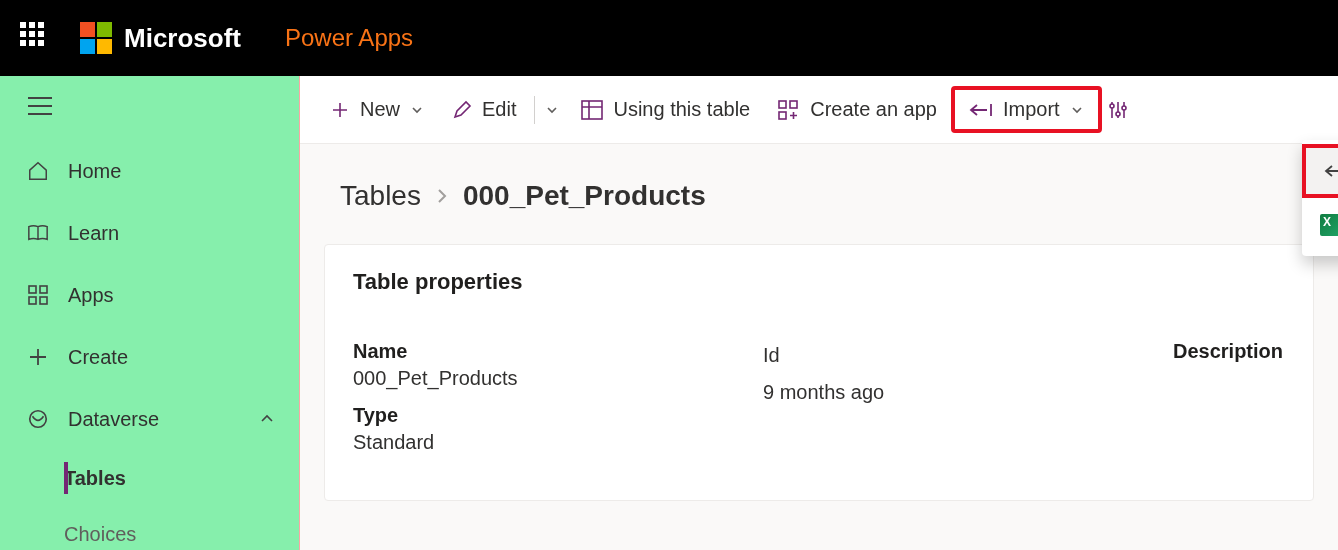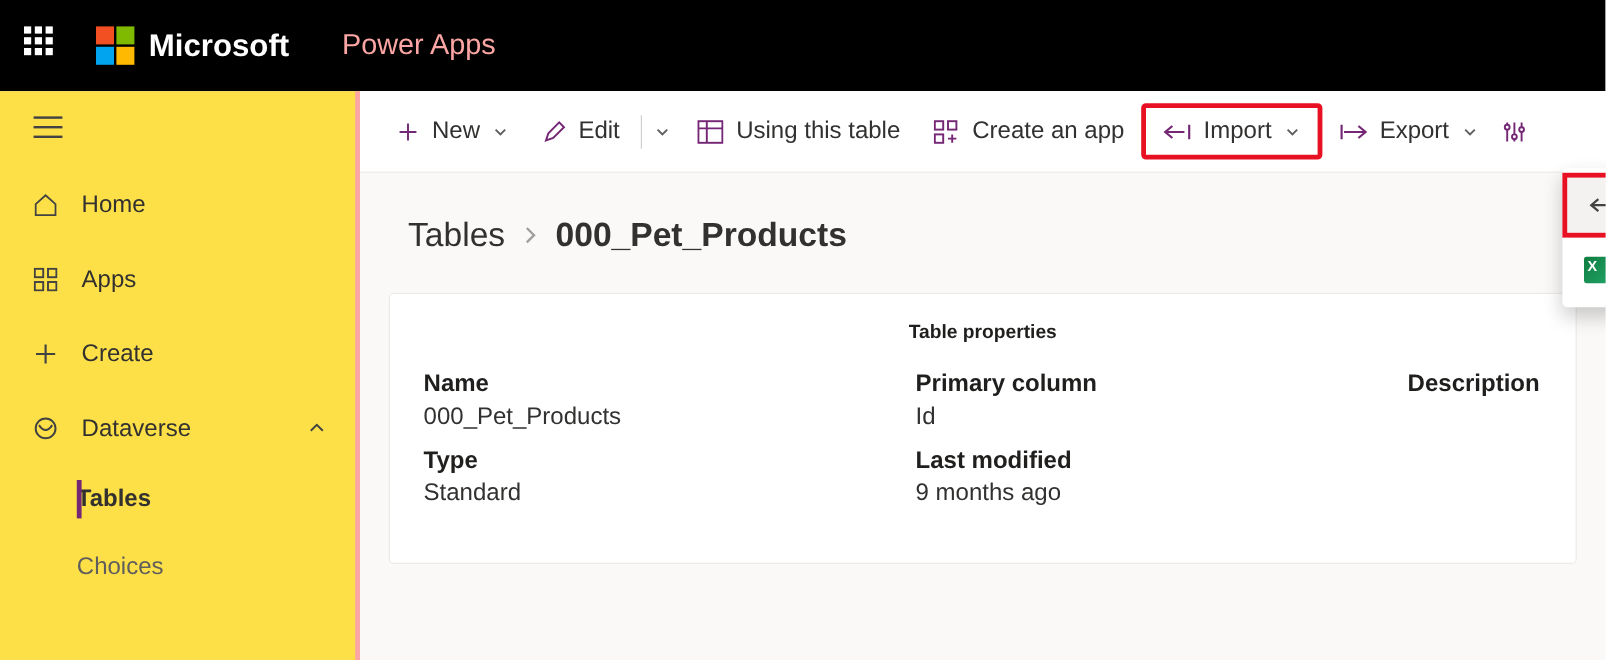--- a/index.html
+++ b/index.html
@@ -9,26 +9,26 @@
   .topbar { height: 76px; background: #000; display: flex; align-items: center; padding: 0 20px; }
   .waffle { width: 32px; height: 32px; display: grid; grid-template-columns: repeat(3,6px); grid-template-rows: repeat(3,6px); gap: 3px; margin-right: 28px; }
   .waffle span { background: #fff; }
   .mslogo { display: flex; align-items: center; margin-right: 44px; justify-content: center; }
   .mslogo-sq { width: 32px; height: 32px; display: grid; grid-template-columns: 1fr 1fr; grid-template-rows: 1fr 1fr; gap: 2px; margin-right: 12px; }
   .mslogo-sq span:nth-child(1){background:#f25022;}
   .mslogo-sq span:nth-child(2){background:#7fba00;}
   .mslogo-sq span:nth-child(3){background:#00a4ef;}
   .mslogo-sq span:nth-child(4){background:#ffb900;}
   .mslogo-text { color:#fff; font-size:26px; font-weight:600; }
-  .appname { color:#fca5a5; font-size:24px; font-weight:500; }
+  .appname { color:#f97316; font-size:24px; font-weight:500; }
   
   .main { display:flex; height: calc(550px - 76px); }
   
   
-  .sidebar { width: 300px; border-right: 4px solid #fca5a5; background: #fde047; }
+  .sidebar { width: 300px; border-right: 1px solid #fca5a5; background: #86efac; }
   .hamburger-row { height:44px; display:flex; align-items:center; padding: 0 28px; margin-top:8px; }
   .hamburger { width:24px; height:18px; display:flex; flex-direction:column; justify-content:space-between; }
   .hamburger span { height:2px; background:#424242; }
   .nav { margin-top: 12px; }
   .nav-item { height: 62px; display:flex; align-items:center; padding: 0 24px; font-size:20px; color:#323130; cursor:pointer; position:relative; }
   .nav-item .icon { width:28px; height:24px; margin-right:16px; display:flex; align-items:center; justify-content:center; color:#424242; }
   .nav-item .chev { margin-left:auto; }
   .nav-sub { padding-left: 64px; }
   .nav-sub .nav-item { padding-left:0; height:56px; }
   .nav-item.active { font-weight:600; }
@@ -41,21 +41,21 @@
   .tbtn .ticon { margin-right:10px; color:#742774; display:flex; align-items:center; }
   .tbtn .tchev { margin-left:10px; color:#605e5c; }
   .tbar-sep { width:1px; height:28px; background:#d2d0ce; margin: 0 4px; }
   .highlight-red { border:4px solid #e81123; }
   
   .breadcrumb { padding: 36px 40px 16px; font-size:28px; display:flex; align-items:center; gap:14px; color:#323130; }
   .breadcrumb .sep { color:#a19f9d; }
   .breadcrumb .current { font-weight:700; }
   
   .panel { margin: 16px 24px 0 24px; background:#fff; border:1px solid #edebe9; border-radius:4px; padding: 24px 28px 32px; }
-  .panel-title { font-size:16px; font-weight:600; margin-bottom: 22px; color:#201f1e;text-align:center; }
+  .panel-title { font-size:22px; font-weight:600; margin-bottom: 45px; color:#201f1e; }
   .prop-grid { display:grid; grid-template-columns: 410px 410px 1fr; }
   .prop-label { font-size:20px; font-weight:600; color:#201f1e; }
   .prop-value { font-size:20px; color:#323130; margin-top:4px; margin-bottom:14px; }
   
   
   .dropdown { position:absolute; top:64px; left:1002px; width:280px; background:#fff; box-shadow: 0 8px 16px rgba(0,0,0,.2); border-radius:4px; z-index:50; padding:4px 0; }
   .dd-item { height:54px; display:flex; align-items:center; padding:0 18px; font-size:20px; color:#323130; cursor:pointer; }
   .dd-item .dd-icon { width:26px; height:22px; margin-right:14px; display:flex; align-items:center; }
   .dd-item.hl { border:4px solid #e81123; background:#f3f2f1; }
   .excel-icon { width:22px; height:22px; background: linear-gradient(135deg,#107c41,#21a366); border-radius:2px; position:relative; }
@@ -104,20 +104,28 @@
       <div class="nav-item">
         <span class="icon">
           <svg width="22" height="22" viewBox="0 0 24 24" fill="none" stroke="#424242" stroke-width="1.6">
               <path d="M3 11 L12 3 L21 11 V21 H3 Z"></path>
             </svg>
         </span>
         <span>Home</span>
       </div>
       <div class="nav-item">
         <span class="icon">
+          <svg width="22" height="20" viewBox="0 0 24 20" fill="none" stroke="#424242" stroke-width="1.6">
+              <path d="M2 3 Q7 1 12 3 Q17 1 22 3 V17 Q17 15 12 17 Q7 15 2 17 Z M12 3 V17"></path>
+            </svg>
+        </span>
+        <span>Learn</span>
+      </div>
+      <div class="nav-item">
+        <span class="icon">
           <svg width="20" height="20" viewBox="0 0 20 20" fill="none" stroke="#424242" stroke-width="1.6">
               <rect x="1" y="1" width="7" height="7"></rect>
               <rect x="12" y="1" width="7" height="7"></rect>
               <rect x="1" y="12" width="7" height="7"></rect>
               <rect x="12" y="12" width="7" height="7"></rect>
             </svg>
         </span>
         <span>Apps</span>
       </div>
       <div class="nav-item">
@@ -203,33 +211,20 @@
         </span>
         <span>Create an app</span>
       </div>
       <div class="tbtn highlight-red">
         <span class="ticon">
           <svg width="24" height="16" viewBox="0 0 24 16" fill="none" stroke="#742774" stroke-width="1.8">
               <path d="M22 2 V14 M2 8 H18 M8 3 L2 8 L8 13"></path>
             </svg>
         </span>
         <span>Import</span>
-        <span class="tchev">
-          <svg width="14" height="14" viewBox="0 0 14 14" fill="none" stroke="#605e5c" stroke-width="1.6">
-              <path d="M3 5 L7 9 L11 5"></path>
-            </svg>
-        </span>
-      </div>
-      <div class="tbtn">
-        <span class="ticon">
-          <svg width="24" height="16" viewBox="0 0 24 16" fill="none" stroke="#742774" stroke-width="1.8">
-              <path d="M2 2 V14 M4 8 H22 M16 3 L22 8 L16 13"></path>
-            </svg>
-        </span>
-        <span>Export</span>
         <span class="tchev">
           <svg width="14" height="14" viewBox="0 0 14 14" fill="none" stroke="#605e5c" stroke-width="1.6">
               <path d="M3 5 L7 9 L11 5"></path>
             </svg>
         </span>
       </div>
       <div class="tbtn" style="padding:8px 6px">
         <span class="ticon" style="margin:0">
           <svg width="20" height="20" viewBox="0 0 20 20" fill="none" stroke="#742774" stroke-width="1.6">
               <path d="M4 2 V18 M10 2 V18 M16 2 V18"></path>
@@ -271,23 +266,21 @@
     <div class="panel">
       <div class="panel-title">Table properties</div>
       <div class="prop-grid">
         <div>
           <div class="prop-label">Name</div>
           <div class="prop-value">000_Pet_Products</div>
           <div class="prop-label">Type</div>
           <div class="prop-value">Standard</div>
         </div>
         <div>
-          <div class="prop-label">Primary column</div>
           <div class="prop-value">Id</div>
-          <div class="prop-label">Last modified</div>
           <div class="prop-value">9 months ago</div>
         </div>
         <div>
           <div class="prop-label">Description</div>
         </div>
       </div>
     </div>
   </div>
 </div>
 

